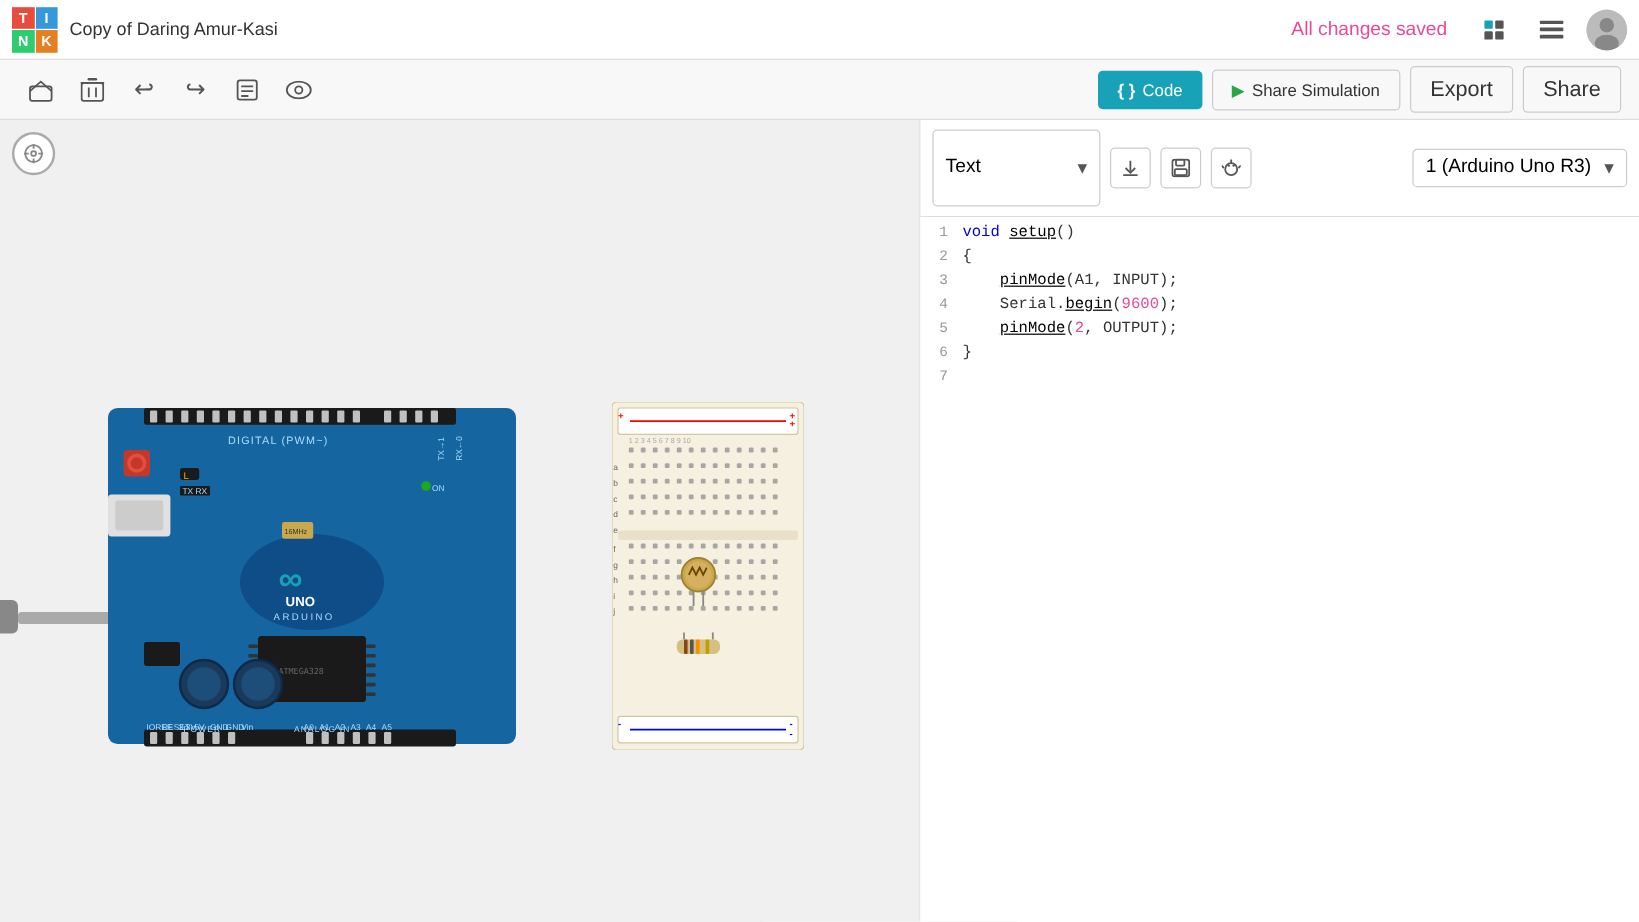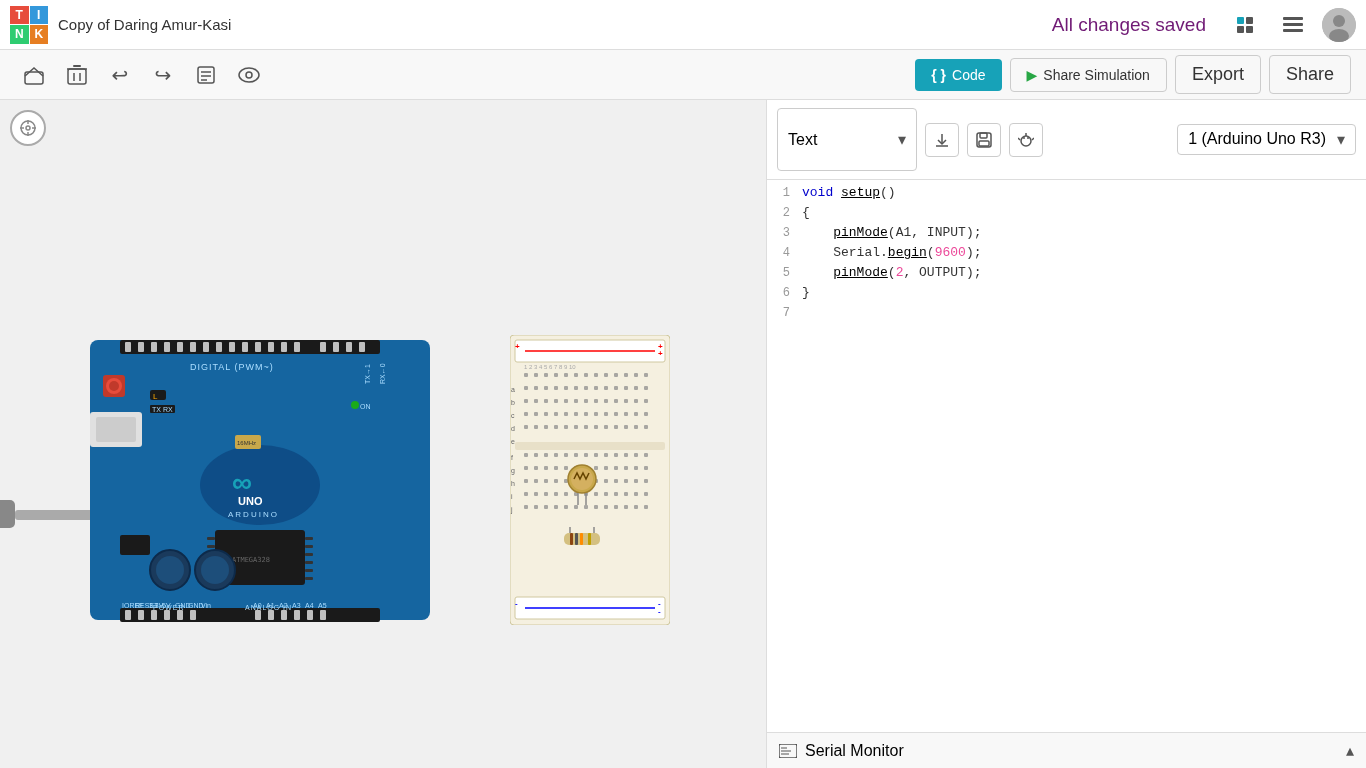--- a/index.html
+++ b/index.html
@@ -14,21 +14,21 @@
     #logo {
       width: 38px; height: 38px; display: grid; grid-template-columns: 1fr 1fr; gap: 1px;
       flex-shrink: 0;
     }
     .logo-cell { display: flex; align-items: center; justify-content: center; font-weight: bold; font-size: 12px; color: #fff; }
     .logo-t { background: #e74c3c; }
     .logo-i { background: #3498db; }
     .logo-n { background: #2ecc71; }
     .logo-k { background: #e67e22; }
     #project-title { font-size: 15px; font-weight: 500; color: #333; flex: 1; }
-    #saved-status { font-size: 19px; color: #701a75; margin-right: 10px; }
+    #saved-status { font-size: 16px; color: #ec4899; margin-right: 10px; }
     .topbar-icon-btn {
       width: 38px; height: 38px; display: flex; align-items: center; justify-content: center;
       background: none; border: none; cursor: pointer; border-radius: 3px;
     }
     #panel-icon-btn {
       width: 38px; height: 38px; display: flex; align-items: center; justify-content: center;
       background: none; border: none; cursor: pointer; border-radius: 3px;
     }
     #avatar {
       width: 34px; height: 34px; border-radius: 50%; background: #bbb;
@@ -89,21 +89,21 @@
 
     
     #right-panel {
       width: 600px; background: #fff; border-left: 1px solid #ddd;
       display: flex; flex-direction: column;
     }
     #code-panel-header {
       display: flex; align-items: center; padding: 8px 10px; border-bottom: 1px solid #ddd; gap: 8px;
     }
     #text-dropdown {
-      display: flex; align-items: center; gap: 5px;
+      display: flex; gap: 5px;
       border: 1px solid #ccc; border-radius: 4px; padding: 21px 10px;
       cursor: pointer; min-width: 140px; background: #fff;
     }
     .panel-icon-btn {
       width: 34px; height: 34px; display: flex; align-items: center; justify-content: center;
       border: 1px solid #ccc; border-radius: 4px; cursor: pointer; background: #fff; color: #555;
     }
     #device-dropdown {
       display: flex; align-items: flex-start; gap: 5px;
       border: 1px solid #ccc; border-radius: 4px; padding: 5px 10px;
@@ -646,25 +646,15 @@
       <div class="code-line">
         <span class="line-num">6</span>
         <span class="line-content"><span class="punc">}</span></span>
       </div>
       <div class="code-line">
         <span class="line-num">7</span>
         <span class="line-content"></span>
       </div>
     </div>
 
-    <div id="serial-monitor">
-      <svg width="18" height="14" viewBox="0 0 18 14">
-        <rect x="0" y="0" width="18" height="14" rx="2" fill="none" stroke="#555" stroke-width="1.5"></rect>
-        <line x1="2" y1="4" x2="8" y2="4" stroke="#555" stroke-width="1"></line>
-        <line x1="2" y1="7" x2="12" y2="7" stroke="#555" stroke-width="1"></line>
-        <line x1="2" y1="10" x2="10" y2="10" stroke="#555" stroke-width="1"></line>
-      </svg>
-      <span>Serial Monitor</span>
-      <span id="serial-chevron">▴</span>
-    </div>
   </div>
 
 </div>
 
 </body></html>

